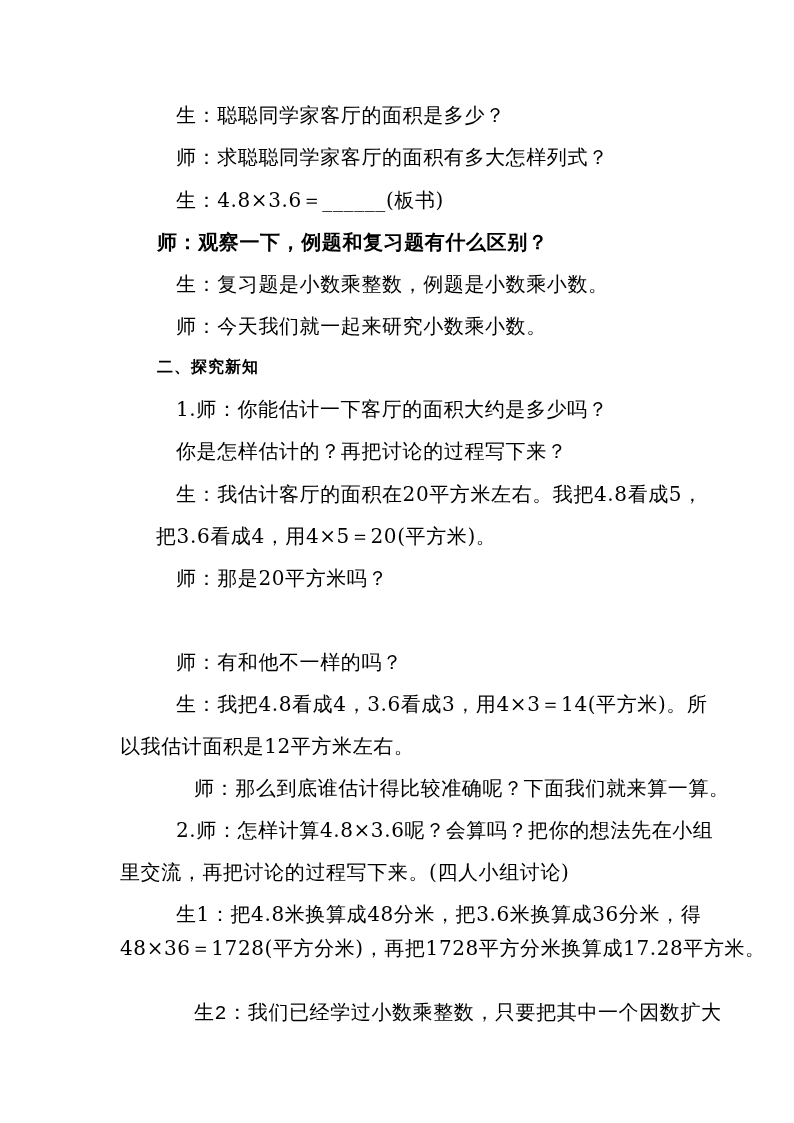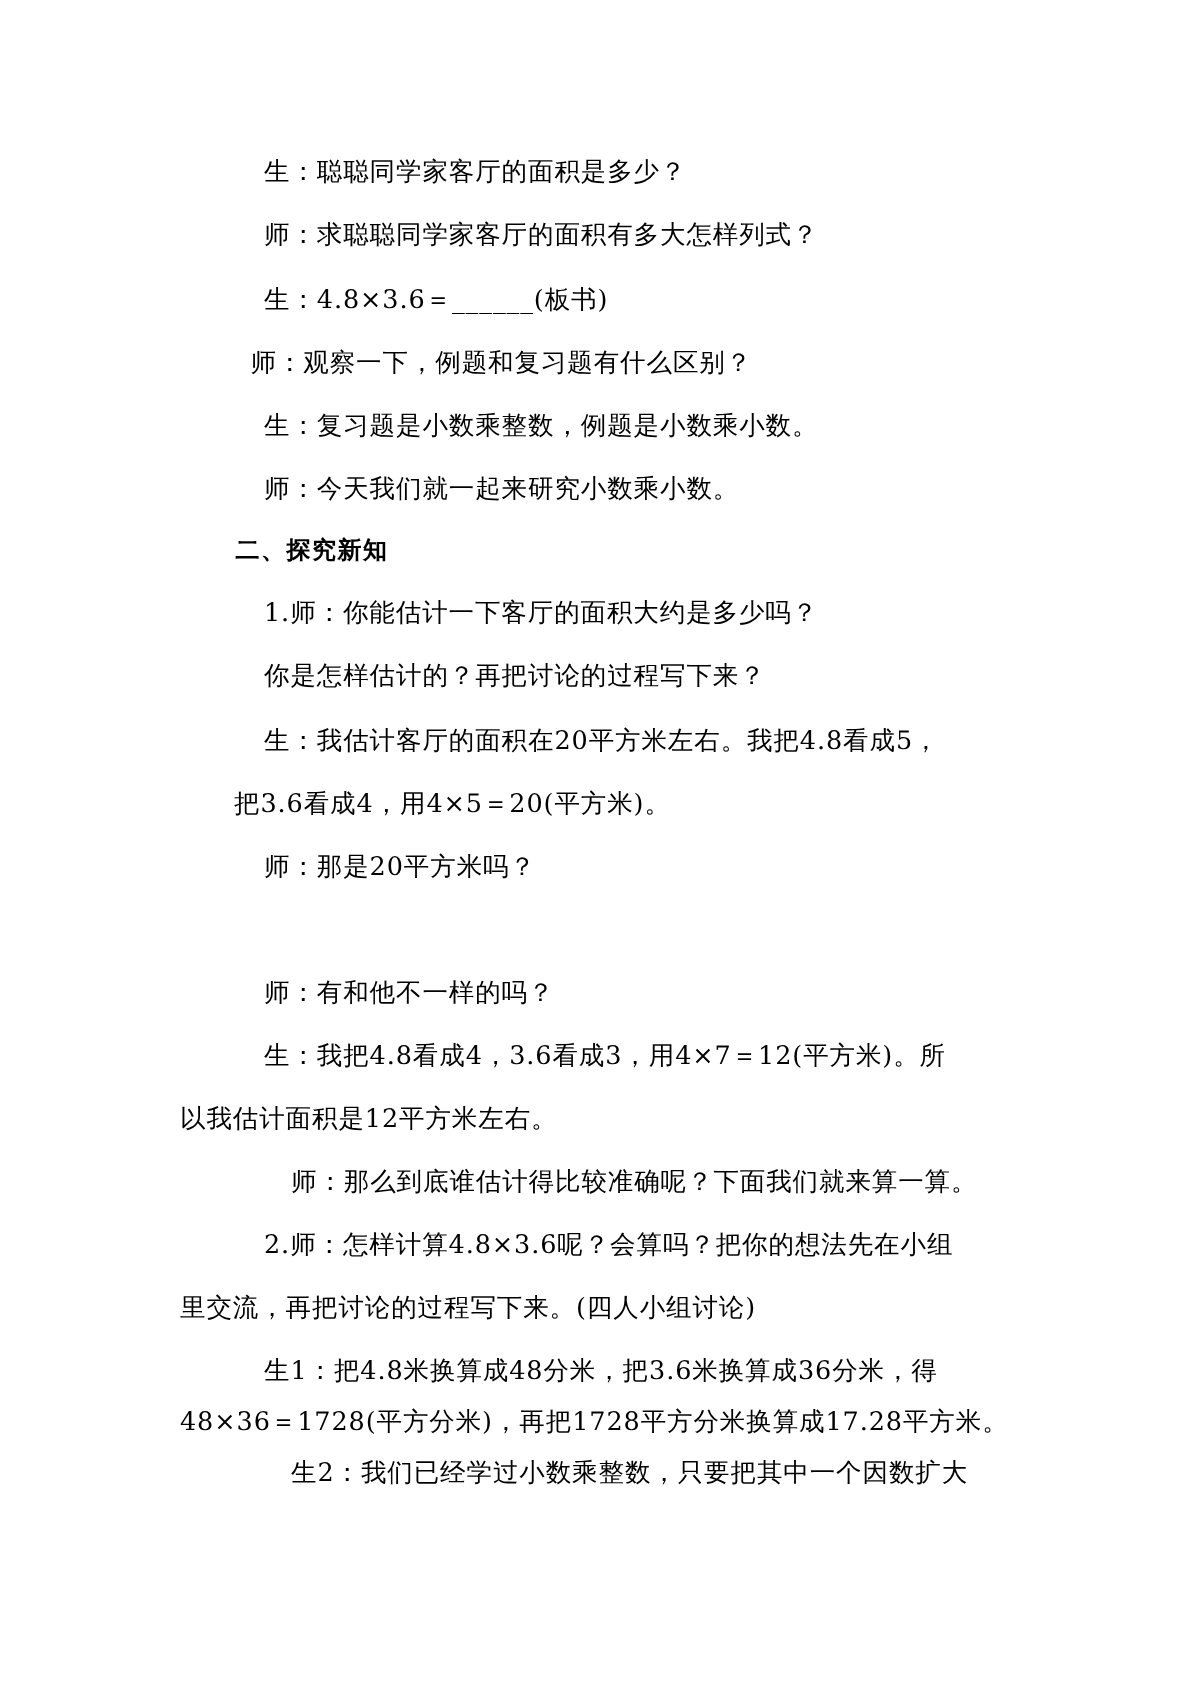--- a/index.html
+++ b/index.html
@@ -19,49 +19,49 @@
       position: absolute;
       left: 0;
       top: 0;
       width: 794px;
       height: 1123px;
       background: #ffffff;
     }
     .line {
       position: absolute;
       white-space: nowrap;
-      font-size: 17px;
+      font-size: 20px;
       line-height: 20px;
       letter-spacing: 0.6px;
     }
     .heading {
       font-weight: bold;
       font-family: "DejaVu Sans", "Liberation Sans", sans-serif;
       font-size: 16px;
       letter-spacing: 1px;
     }
   </style>
 </head>
 <body>
 
 <div class="page">
   <div class="line" style="left:176px;top:105px;">生：聪聪同学家客厅的面积是多少？</div>
   <div class="line" style="left:176px;top:147px;">师：求聪聪同学家客厅的面积有多大怎样列式？</div>
   <div class="line" style="left:176px;top:190px;">生：4.8×3.6＝______(板书)</div>
-  <div class="line" style="left:167px;top:232px;">师：观察一下，例题和复习题有什么区别？</div>
+  <div class="line" style="left:157px;top:232px;font-weight:bold;">师：观察一下，例题和复习题有什么区别？</div>
   <div class="line" style="left:176px;top:316px;">师：今天我们就一起来研究小数乘小数。</div>
   <div class="line" style="left:176px;top:274px;">生：复习题是小数乘整数，例题是小数乘小数。</div>
   <div class="line heading" style="left:157px;top:357px;">二、探究新知</div>
   <div class="line" style="left:176px;top:399px;">1.师：你能估计一下客厅的面积大约是多少吗？</div>
   <div class="line" style="left:176px;top:441px;">你是怎样估计的？再把讨论的过程写下来？</div>
   <div class="line" style="left:176px;top:484px;">生：我估计客厅的面积在20平方米左右。我把4.8看成5，</div>
   <div class="line" style="left:120px;top:526px;margin-left:36px;">把3.6看成4，用4×5＝20(平方米)。</div>
   <div class="line" style="left:176px;top:568px;">师：那是20平方米吗？</div>
   <div class="line" style="left:176px;top:652px;">师：有和他不一样的吗？</div>
-  <div class="line" style="left:176px;top:694px;">生：我把4.8看成4，3.6看成3，用4×7＝12(平方米)。所</div>
+  <div class="line" style="left:176px;top:694px;">生：我把4.8看成4，3.6看成3，用4×3＝14(平方米)。所</div>
   <div class="line" style="left:120px;top:736px;">以我估计面积是12平方米左右。</div>
   <div class="line" style="left:194px;top:778px;">师：那么到底谁估计得比较准确呢？下面我们就来算一算。</div>
   <div class="line" style="left:176px;top:820px;">2.师：怎样计算4.8×3.6呢？会算吗？把你的想法先在小组</div>
   <div class="line" style="left:120px;top:862px;">里交流，再把讨论的过程写下来。(四人小组讨论)</div>
   <div class="line" style="left:176px;top:904px;">生1：把4.8米换算成48分米，把3.6米换算成36分米，得</div>
   <div class="line" style="left:120px;top:938px;">48×36＝1728(平方分米)，再把1728平方分米换算成17.28平方米。</div>
-  <div class="line" style="left:194px;top:972px;">生2：我们已经学过小数乘整数，只要把其中一个因数扩大</div>
+  <div class="line" style="left:194px;top:1004px;font-family:Liberation Mono, monospace;">生2：我们已经学过小数乘整数，只要把其中一个因数扩大</div>
 </div>
 
 </body></html>

